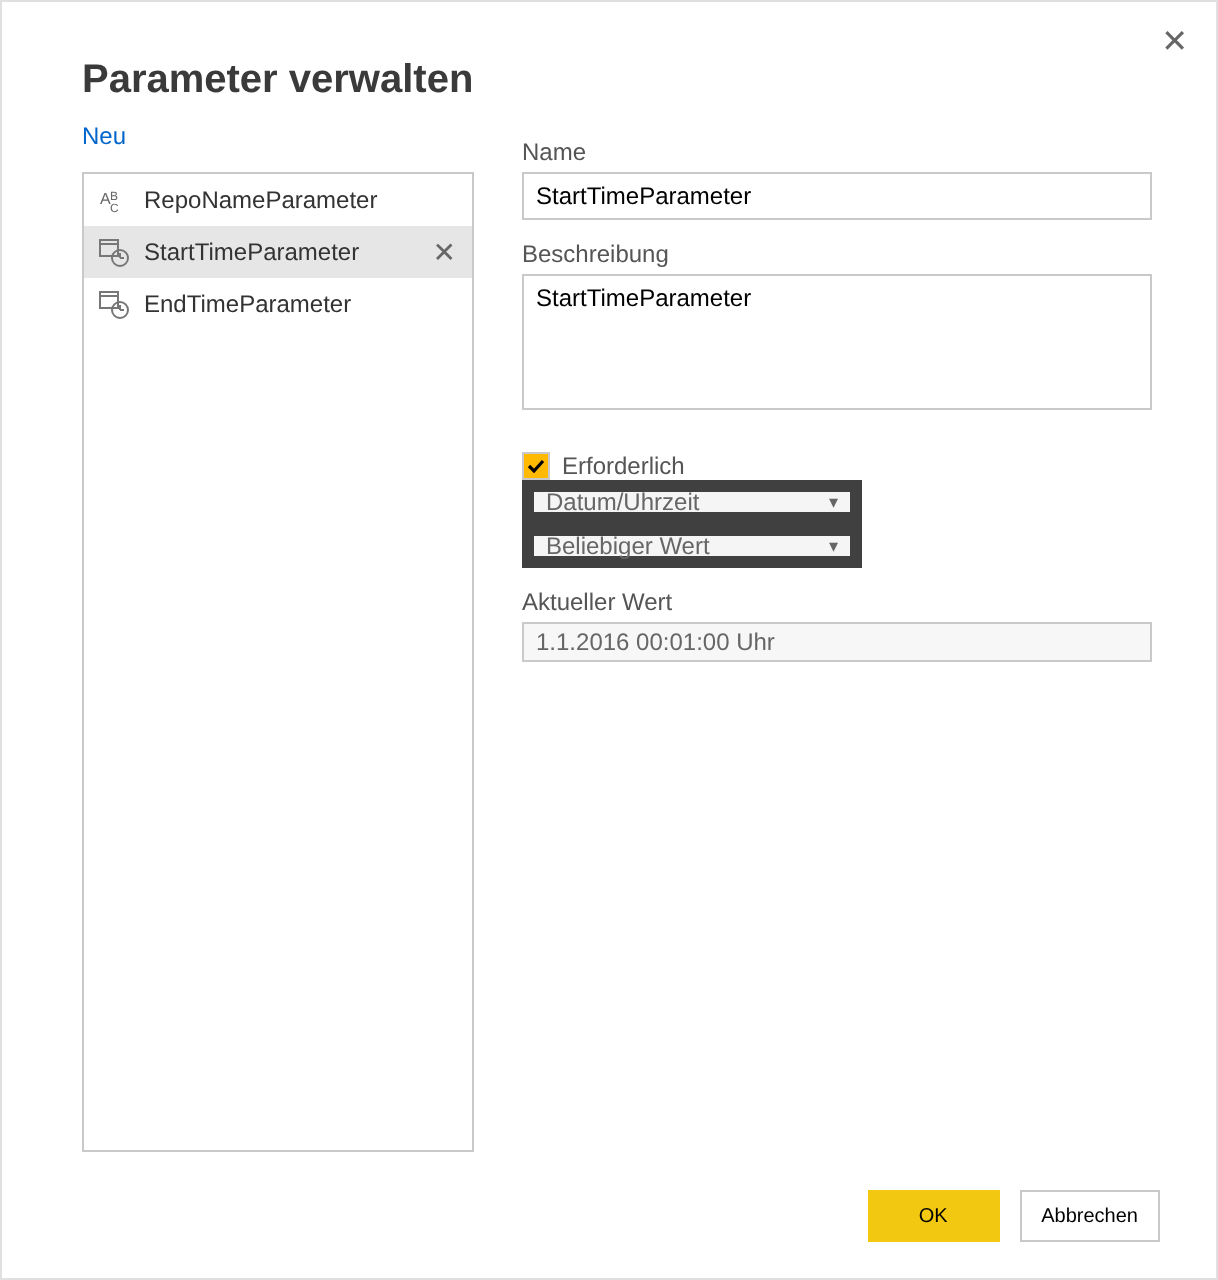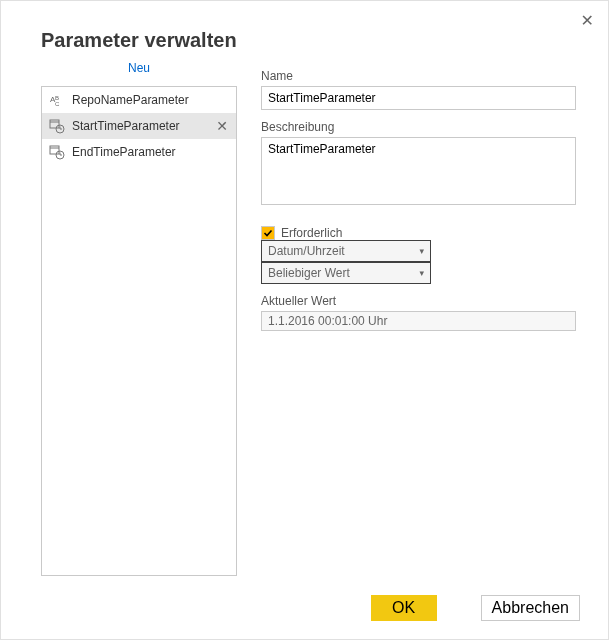--- a/index.html
+++ b/index.html
@@ -26,21 +26,21 @@
     top: 28px; left: 40px;
     font-size: 20px;
     font-weight: 700;
     color: #3a3a3a;
   }
   .neu-link {
     position: absolute;
     top: 60px;
     left: 40px;
     width: 196px;
-    text-align: center;
+    text-align: left;
     color: #0066cc;
     font-size: 12px;
     cursor: pointer;
   }
   .sidebar {
     position: absolute;
     top: 85px;
     left: 40px;
     width: 196px;
     height: 490px;
@@ -118,21 +118,21 @@
     align-items: center;
     justify-content: center;
     margin-right: 6px;
     cursor: pointer;
   }
   .checkbox svg { width: 10px; height: 10px; }
   .checkbox-label { font-size: 12px; color: #555; }
   .select {
     width: 170px;
     height: 22px;
-    border: 1px solid #404040;
+    border: 6px solid #404040;
     background: #f5f5f5;
     display: flex;
     align-items: center;
     padding: 0 6px;
     cursor: pointer;
     color: #666;
     font-size: 12px;
     justify-content: space-between;
   }
   .select .caret {
@@ -156,24 +156,23 @@
     right: 28px;
     display: flex;
     gap: 10px;
   }
   .btn {
     min-width: 66px;
     height: 26px;
     border: 1px solid #c9c9c9;
     background: #fff;
     font-family: inherit;
-    font-size: 16px;
+    font-size: 10px;
     cursor: pointer;
     padding: 0 10px;
-    margin-left: 34px;
   }
   .btn.primary {
     background: #f2c811;
     border-color: #f2c811;
     color: #000;
     font-weight: 500;
   }
   .field-label.first { margin-top: 0; }
   .param-icon svg { width: 16px; height: 16px; }
 </style>

